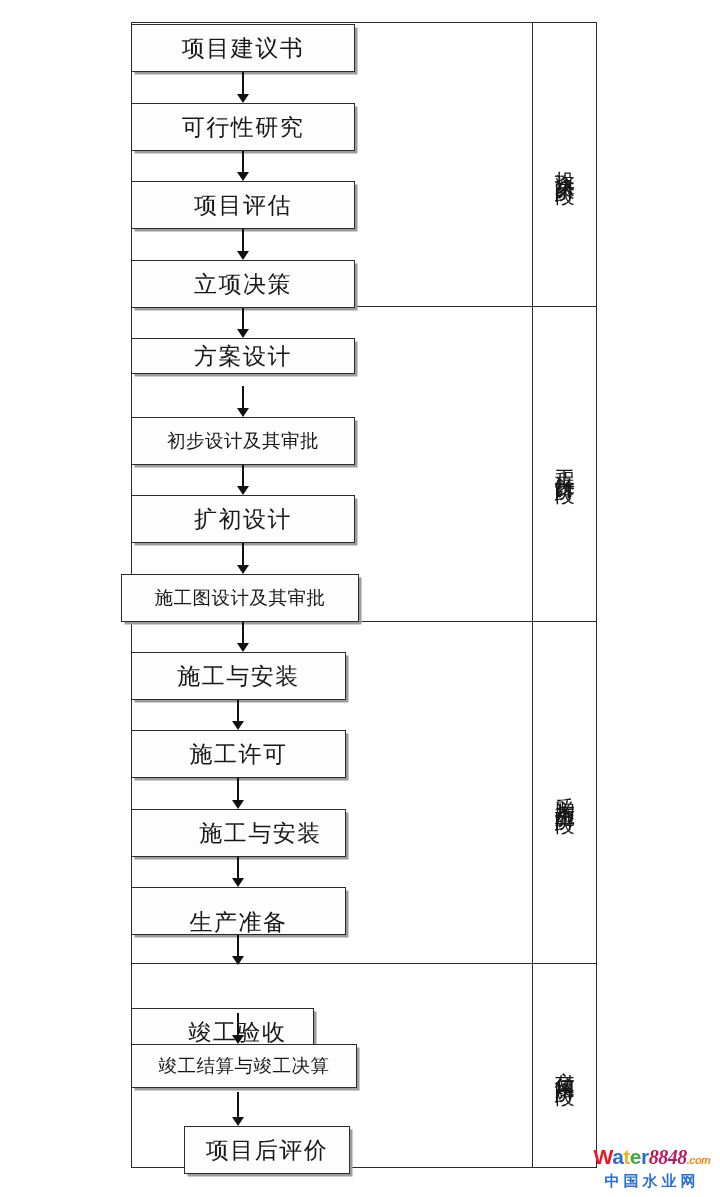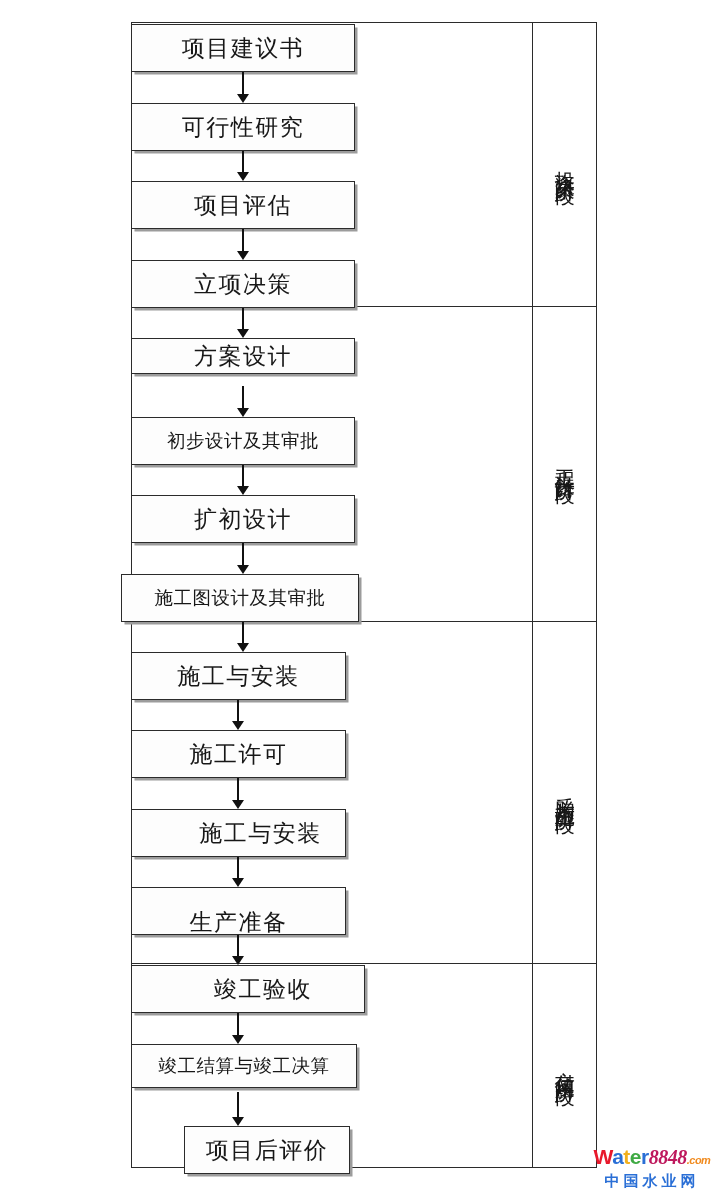--- a/index.html
+++ b/index.html
@@ -189,21 +189,21 @@
 </div>
 <div class="node" style="left:131px; top:730px; width:215px; height:48px;">
   <span class="node-label">施工许可</span>
 </div>
 <div class="node" style="left:131px; top:809px; width:215px; height:48px;padding-left:44px;">
   <span class="node-label">施工与安装</span>
 </div>
 <div class="node" style="left:131px; top:887px; width:215px; height:48px;align-items:flex-end;">
   <span class="node-label">生产准备</span>
 </div>
-<div class="node" style="left:131px; top:965px; width:234px; height:48px;padding-left:30px;">
+<div class="node" style="left:131px; top:1008px; width:183px; height:48px;padding-left:30px;">
   <span class="node-label">竣工验收</span>
 </div>
 <div class="node narrow" style="left:131px; top:1044px; width:226px; height:44px;">
   <span class="node-label">竣工结算与竣工决算</span>
 </div>
 <div class="node" style="left:160px; top:1126px; width:166px; height:48px;margin-left:24px;">
   <span class="node-label">项目后评价</span>
 </div>
 
 <div class="connector" style="left:243px; top:72px; height:31px;">

